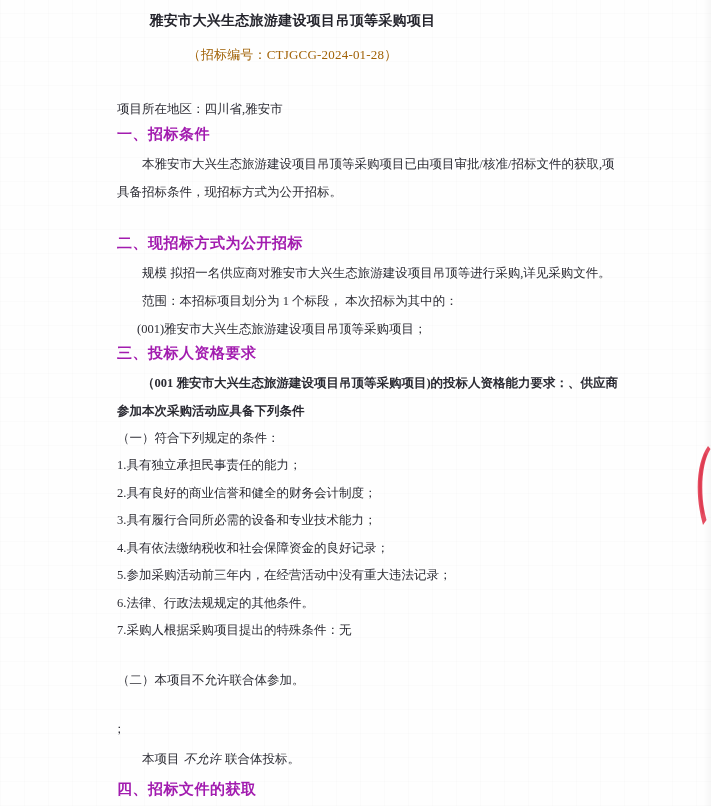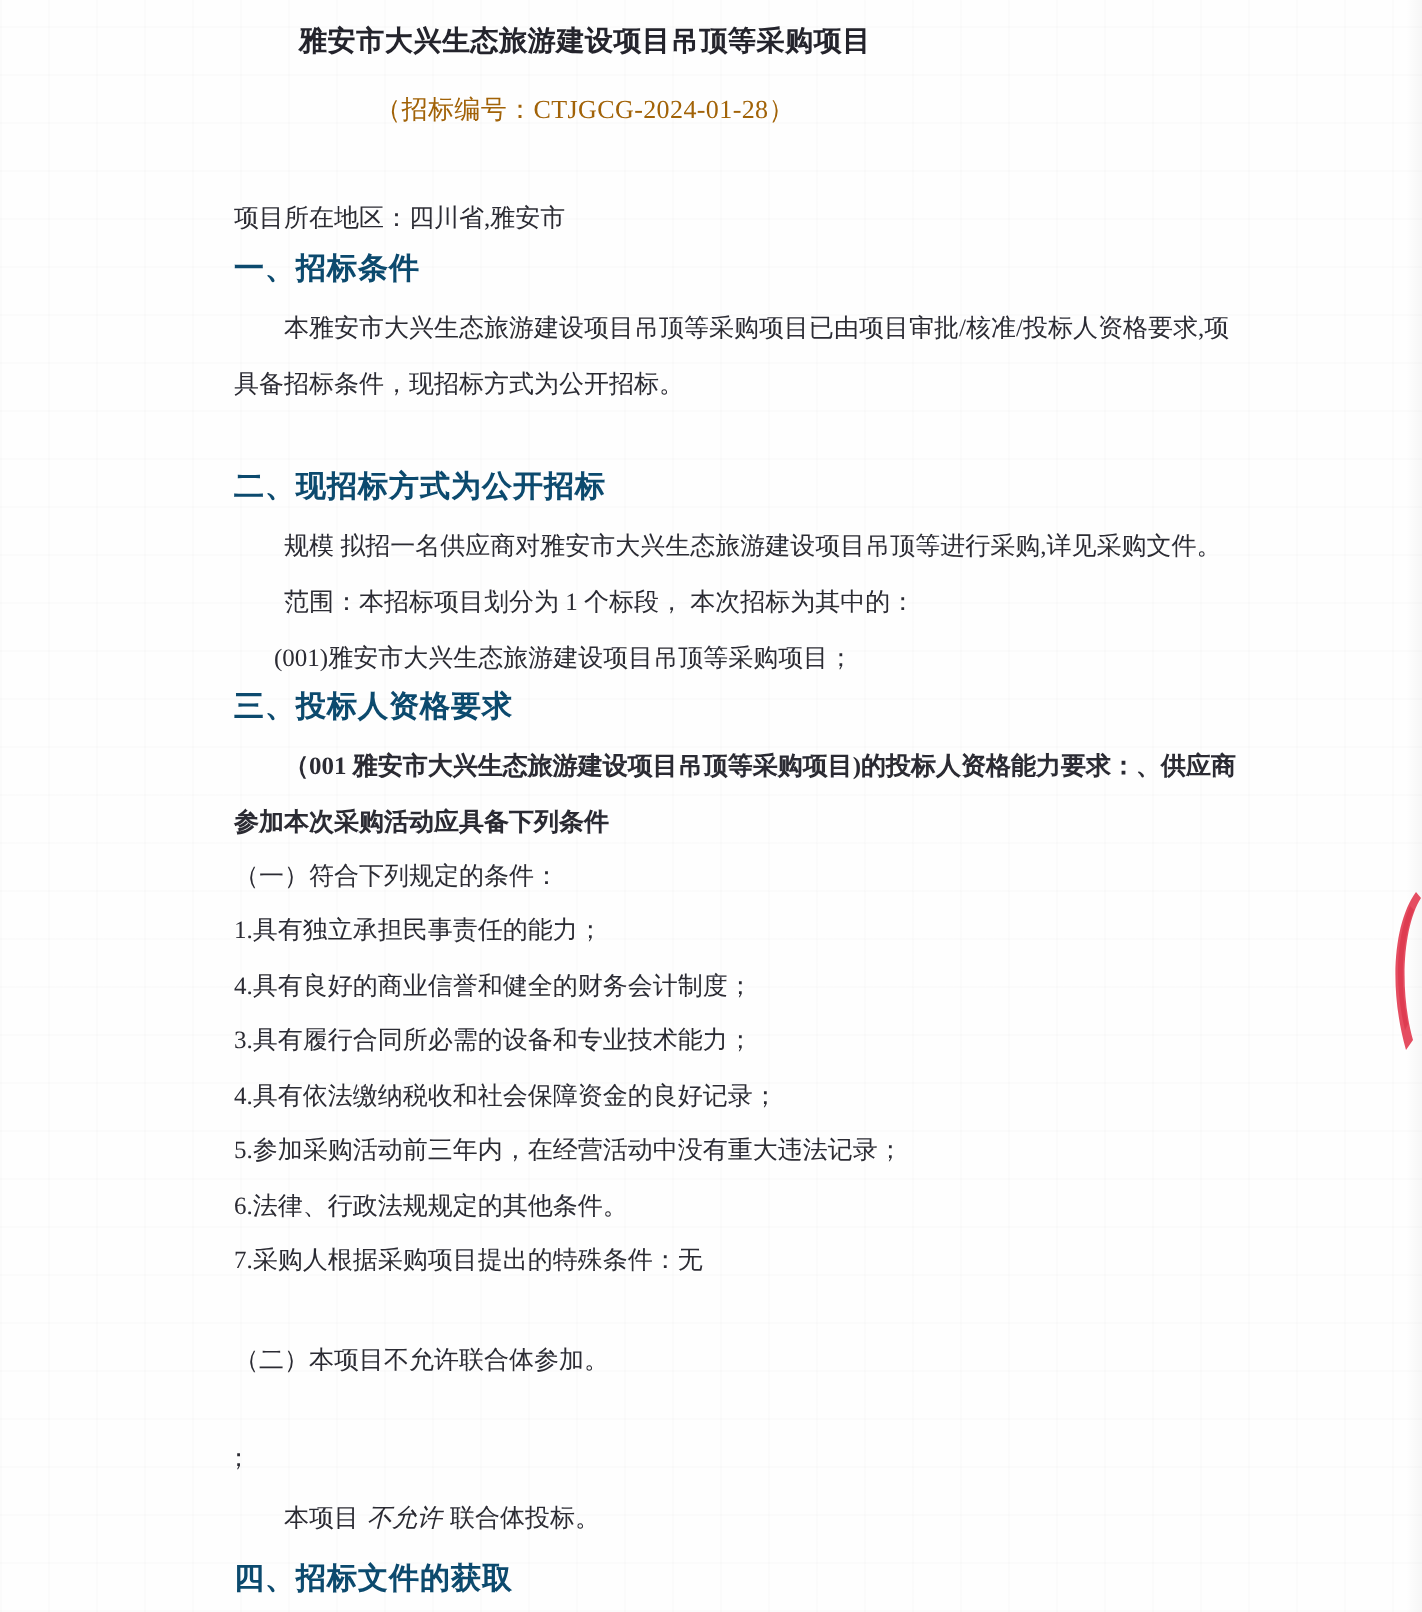--- a/index.html
+++ b/index.html
@@ -34,59 +34,59 @@
   .doc-subtitle{
     font-size:13px;font-weight:500;letter-spacing:0.2px;color:#a16207;
   }
   .body-text{
     font-size:12.5px;line-height:27.5px;white-space:nowrap;color:#2b2b33;
   }
   .wrapline{white-space:nowrap;}
   .ind{padding-left:25px;}
   .heading{
     font-family:"Liberation Sans","DejaVu Sans",sans-serif;
-    font-size:15px;font-weight:bold;color:#0c4a6e;
+    font-size:15px;font-weight:bold;color:#a21caf;
     letter-spacing:0.5px;white-space:nowrap;
   }
   .lines div{height:27.5px;}
   .jv-em{font-style:italic;margin:0 4px;}
   .stray{font-size:12.5px;}
   .seal-mark{position:absolute;left:689px;top:443px;width:22px;height:86px;}
 </style>
 </head>
 <body>
 
 <div class="page">
 
   <div class="abs center doc-title" style="top:12px;">雅安市大兴生态旅游建设项目吊顶等采购项目</div>
   <div class="abs center doc-subtitle" style="top:46px;">（招标编号：CTJGCG-2024-01-28）</div>
 
   <div class="abs col body-text" style="top:96px;">项目所在地区：四川省,雅安市</div>
 
   <div class="abs col heading" style="top:125px;">一、招标条件</div>
   <div class="abs col body-text lines" style="top:151px;">
-    <div class="wrapline ind">本雅安市大兴生态旅游建设项目吊顶等采购项目已由项目审批/核准/投标人资格要求,项</div>
+    <div class="wrapline ind">本雅安市大兴生态旅游建设项目吊顶等采购项目已由项目审批/核准/招标文件的获取,项</div>
     <div class="wrapline">具备招标条件，现招标方式为公开招标。</div>
   </div>
 
   <div class="abs col heading" style="top:234px;">二、现招标方式为公开招标</div>
   <div class="abs col body-text ind" style="top:260px;">规模 拟招一名供应商对雅安市大兴生态旅游建设项目吊顶等进行采购,详见采购文件。</div>
   <div class="abs col body-text ind" style="top:288px;">范围：本招标项目划分为 1 个标段， 本次招标为其中的：</div>
   <div class="abs col body-text" style="top:316px;padding-left:20px;">(001)雅安市大兴生态旅游建设项目吊顶等采购项目；</div>
 
   <div class="abs col heading" style="top:344px;">三、投标人资格要求</div>
   <div class="abs col body-text lines" style="top:370px;font-weight:bold;">
     <div class="wrapline ind">（001 雅安市大兴生态旅游建设项目吊顶等采购项目)的投标人资格能力要求：、供应商</div>
     <div class="wrapline">参加本次采购活动应具备下列条件</div>
   </div>
   <div class="abs col body-text" style="top:425px;">（一）符合下列规定的条件：</div>
 
   <div class="abs col body-text lines" style="top:452px;">
     <div class="wrapline">1.具有独立承担民事责任的能力；</div>
-    <div class="wrapline">4.具有良好的商业信誉和健全的财务会计制度；</div>
+    <div class="wrapline">2.具有良好的商业信誉和健全的财务会计制度；</div>
     <div class="wrapline">3.具有履行合同所必需的设备和专业技术能力；</div>
     <div class="wrapline">4.具有依法缴纳税收和社会保障资金的良好记录；</div>
     <div class="wrapline">5.参加采购活动前三年内，在经营活动中没有重大违法记录；</div>
     <div class="wrapline">6.法律、行政法规规定的其他条件。</div>
     <div class="wrapline">7.采购人根据采购项目提出的特殊条件：无</div>
   </div>
 
   <div class="abs col body-text" style="top:667px;">（二）本项目不允许联合体参加。</div>
 
   <div class="abs body-text stray" style="left:113px;top:716px;">；</div>

